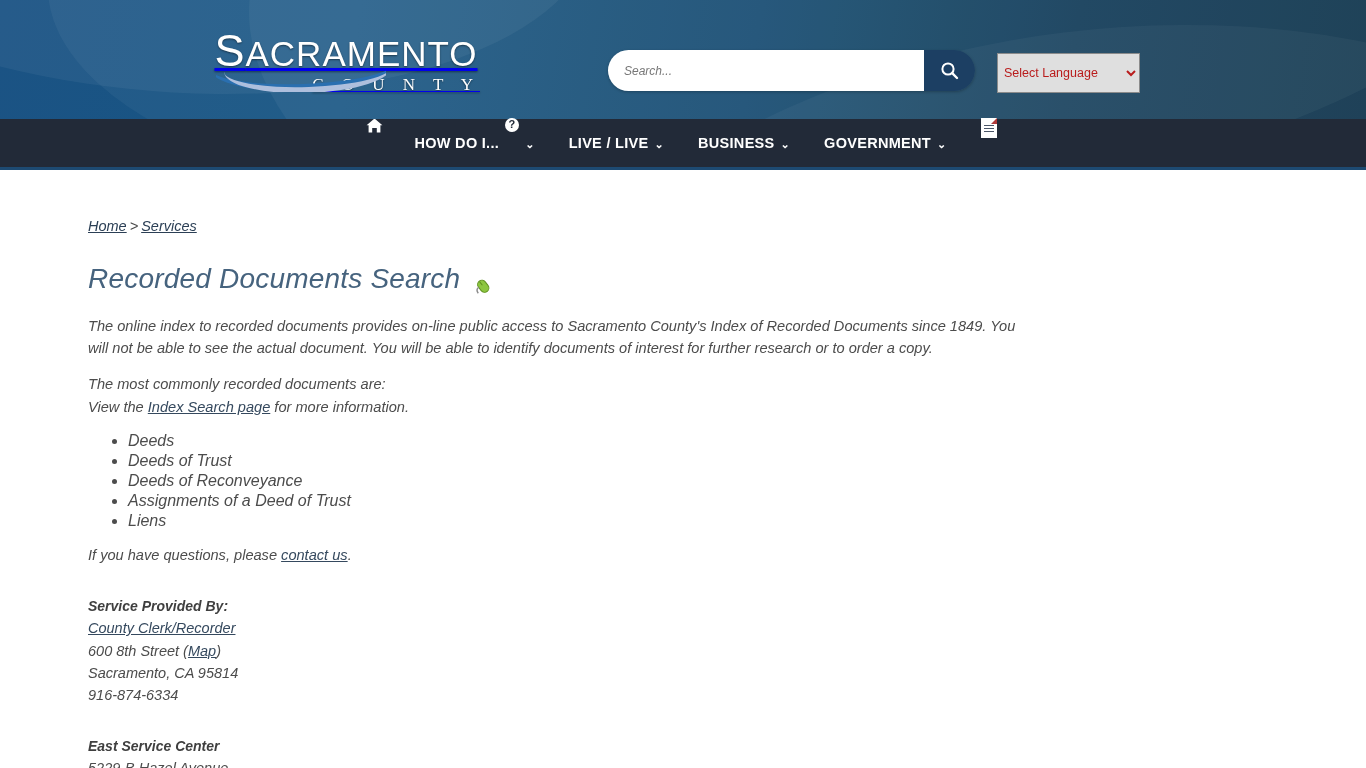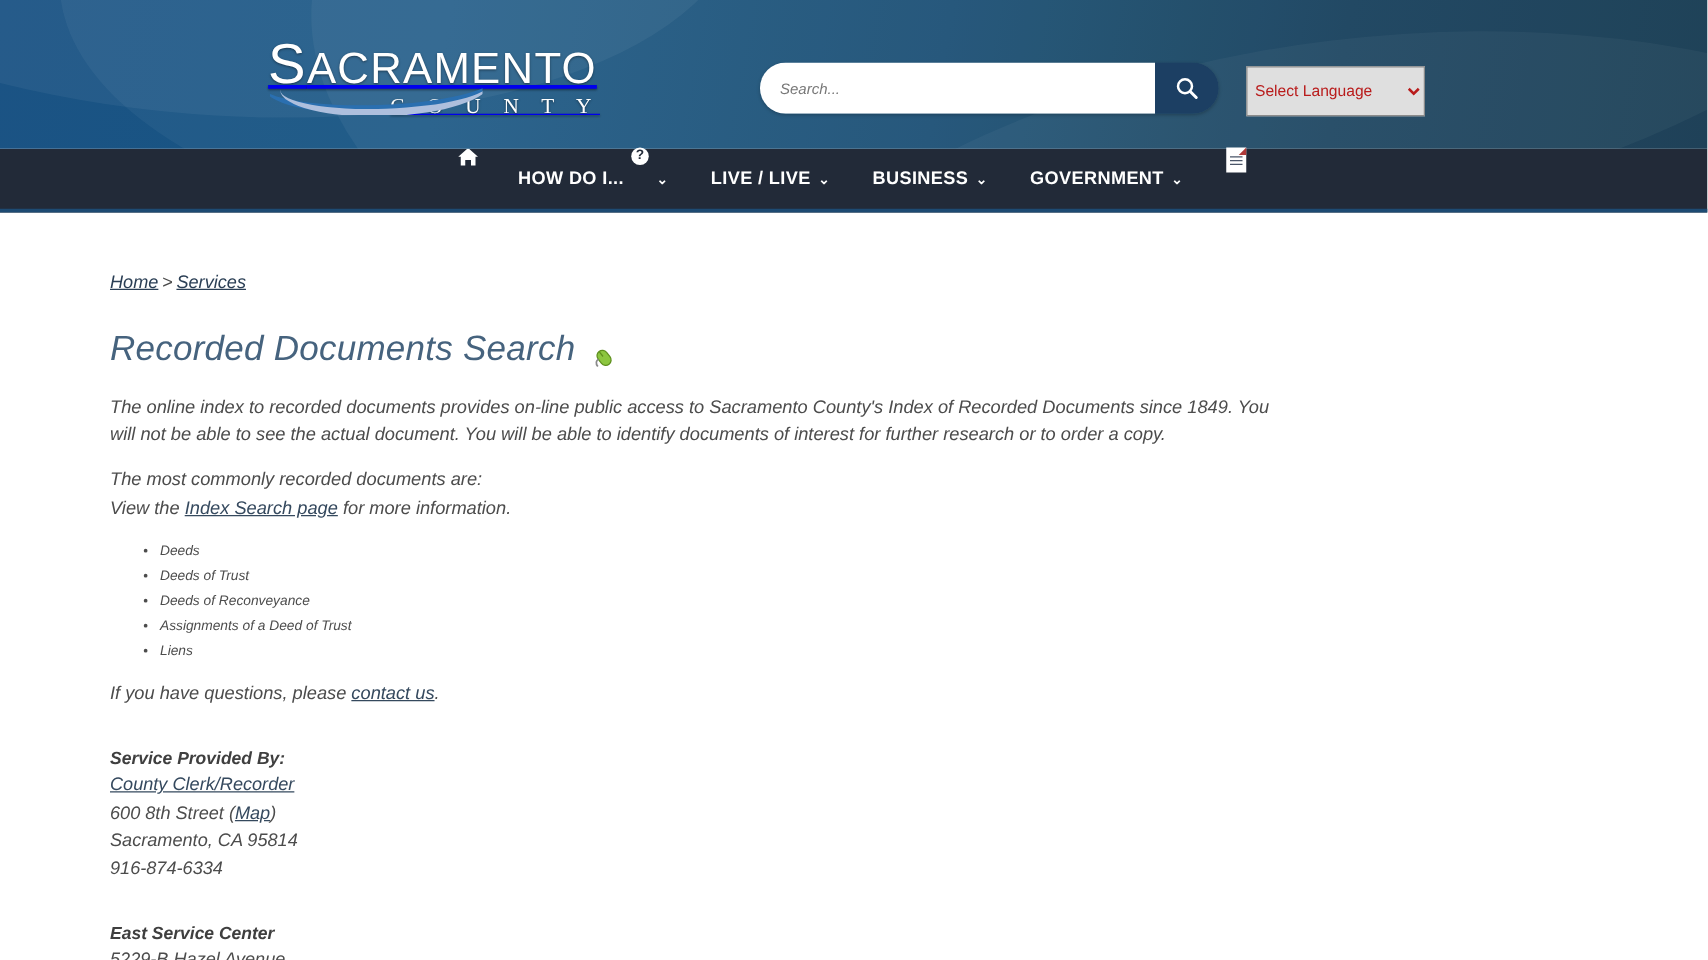--- a/index.html
+++ b/index.html
@@ -260,21 +260,21 @@
   .body-text a, .inline-link {
     color: #35495e;
     text-decoration: underline;
   }
   .doc-list {
     margin: 0 0 13px 0;
     padding-left: 40px;
     list-style: disc;
   }
   .doc-list li {
-    font-size: 11px;
+    font-size: 16px;
     line-height: 20px;
     color: #4c4c4c;
     margin: 0;
   }
   .section-block { margin-top: 28px; }
   .strong-line {
     font-size: 14px;
     font-weight: 700;
     color: #3f3f3f;
     line-height: 22.4px;

